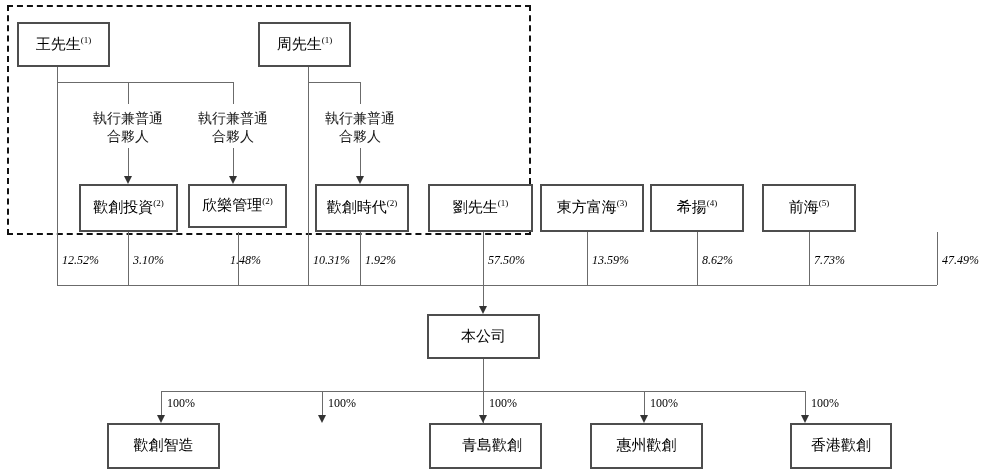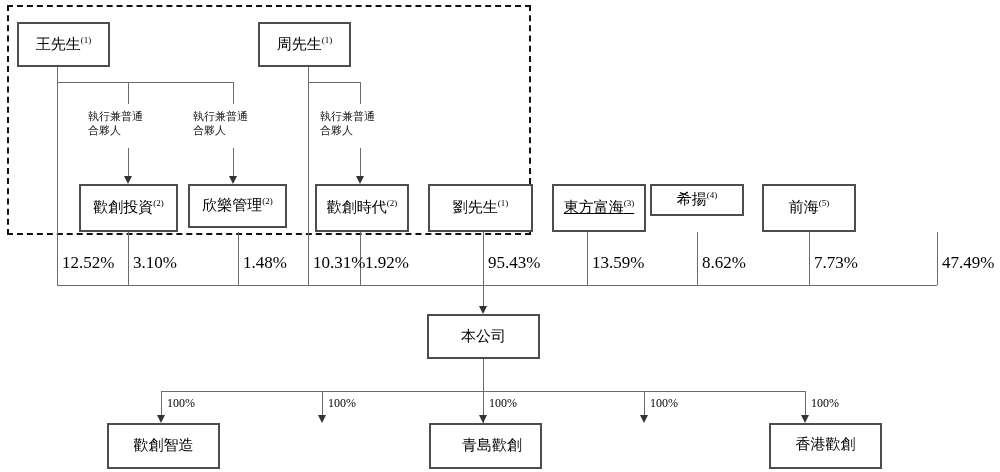--- a/index.html
+++ b/index.html
@@ -78,35 +78,37 @@
     height: 0;
     border-left: 4.5px solid transparent;
     border-right: 4.5px solid transparent;
     border-top: 8px solid #333333;
     z-index: 3;
   }
 
   
   .ctext {
     position: absolute;
-    font-size: 11px;
+    font-size: 14px;
+    text-align: center;
     line-height: 1.25;
     color: #1a1a1a;
     white-space: nowrap;
     z-index: 4;
   }
   .pct {
     position: absolute;
     font-size: 12px;
     color: #000000;
     white-space: nowrap;
     z-index: 4;
   }
   .pct-small {
-    font-size: 17px;
+    font-size: 12px;
+    font-style: italic;
   }
 </style>
 </head>
 <body>
 
 <div id="chart-root">
 
   <div class="dashed-frame" style="left:7px; top:5px; width:524px; height:230px;"></div>
 
   <div class="node-box" style="left:17px; top:22px; width:93px; height:45px;">
@@ -172,27 +174,27 @@
       <span>歡創時代</span><sup>(2)</sup>
     </span>
   </div>
 
   <div class="node-box" style="left:428px; top:184px; width:105px; height:48px;">
     <span class="node-label">
       <span>劉先生</span><sup>(1)</sup>
     </span>
   </div>
 
-  <div class="node-box" style="left:552px; top:184px; width:94px; height:48px;text-decoration:underline;">
+  <div class="node-box" style="left:540px; top:184px; width:104px; height:48px;">
     <span class="node-label">
       <span>東方富海</span><sup>(3)</sup>
     </span>
   </div>
 
-  <div class="node-box" style="left:650px; top:184px; width:94px; height:32px;">
+  <div class="node-box" style="left:650px; top:184px; width:94px; height:48px;">
     <span class="node-label">
       <span>希揚</span><sup>(4)</sup>
     </span>
   </div>
 
   <div class="node-box" style="left:762px; top:184px; width:94px; height:48px;text-align:center;">
     <span class="node-label">
       <span>前海</span><sup>(5)</sup>
     </span>
   </div>
@@ -204,24 +206,24 @@
   <div class="vline" style="left:483px; top:232px; height:53px;"></div>
   <div class="vline" style="left:587px; top:232px; height:53px;"></div>
   <div class="vline" style="left:697px; top:232px; height:53px;"></div>
   <div class="vline" style="left:809px; top:232px; height:53px;"></div>
   <div class="vline" style="left:937px; top:232px; height:53px;"></div>
 
   <div class="hline" style="left:57px; top:285px; width:880px;"></div>
 
   <div class="pct pct-small" style="left:62px; top:253px;">12.52%</div>
   <div class="pct pct-small" style="left:133px; top:253px;">3.10%</div>
-  <div class="pct pct-small" style="left:243px; top:253px;text-align:right;">1.48%</div>
+  <div class="pct pct-small" style="left:230px; top:253px;text-align:right;">1.48%</div>
   <div class="pct pct-small" style="left:313px; top:253px;">10.31%</div>
   <div class="pct pct-small" style="left:365px; top:253px;">1.92%</div>
-  <div class="pct pct-small" style="left:488px; top:253px;">95.43%</div>
+  <div class="pct pct-small" style="left:488px; top:253px;">57.50%</div>
   <div class="pct pct-small" style="left:592px; top:253px;">13.59%</div>
   <div class="pct pct-small" style="left:702px; top:253px;">8.62%</div>
   <div class="pct pct-small" style="left:814px; top:253px;">7.73%</div>
   <div class="pct pct-small" style="left:942px; top:253px;">47.49%</div>
 
   <div class="vline" style="left:483px; top:285px; height:24px;"></div>
   <div class="arrow-down" style="left:478.5px; top:306px;"></div>
 
   <div class="node-box" style="left:427px; top:314px; width:113px; height:45px;">
     <span class="node-label">本公司</span>
@@ -253,18 +255,21 @@
 
   <div class="node-box" style="left:107px; top:423px; width:113px; height:46px;">
     <span class="node-label">歡創智造</span>
   </div>
 
 
   <div class="node-box" style="left:429px; top:423px; width:113px; height:46px;padding-left:13px;">
     <span class="node-label">青島歡創</span>
   </div>
 
-
-  <div class="node-box" style="left:769px; top:423px; width:113px; height:46px;font-family:Liberation Mono, monospace;">
+  <div class="node-box" style="left:590px; top:423px; width:113px; height:46px;">
+    <span class="node-label">惠州歡創</span>
+  </div>
+
+  <div class="node-box" style="left:790px; top:423px; width:102px; height:46px;">
     <span class="node-label">香港歡創</span>
   </div>
 
 </div>
 
 </body></html>

